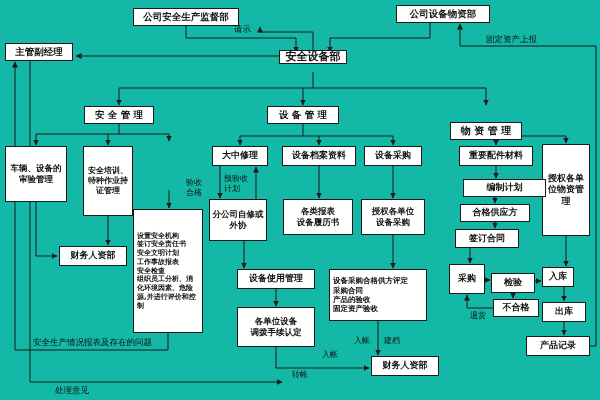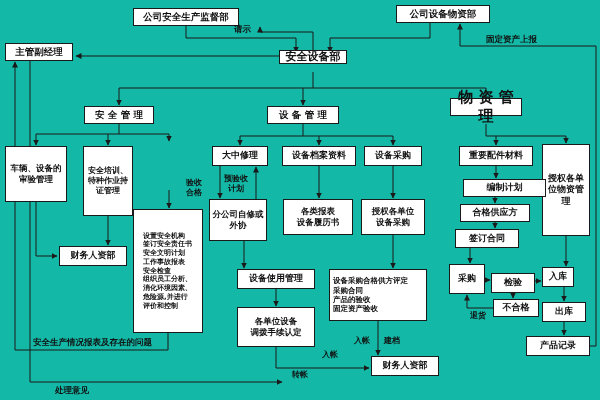--- a/index.html
+++ b/index.html
@@ -3,22 +3,22 @@
 <meta charset="utf-8">
 <style>
   html,body{margin:0;padding:0;background:#fff;}
   .canvas{position:relative;width:600px;height:400px;background:#14b8a6;overflow:hidden;
           font-family:"DejaVu Sans",sans-serif;}
   svg.wires{position:absolute;left:0;top:0;width:600px;height:400px;}
   .box{position:absolute;box-sizing:border-box;border:1px solid #1a1a1a;background:#fff;
        display:flex;align-items:center;justify-content:center;text-align:center;
        font-weight:700;font-size:9px;line-height:1.25;white-space:pre-line;color:#111;
        padding:1px 2px;}
-  .lbl{position:absolute;font-size:8.5px;font-weight:700;color:#111;white-space:pre-line;
-       text-align:center;line-height:1.2;}
+  .lbl{position:absolute;font-size:8.5px;font-weight:400;color:#111;white-space:pre-line;
+       line-height:1.2;}
 </style>
 </head>
 <body>
 
 <div class="canvas">
 
   <svg class="wires" viewBox="0 0 600 400" xmlns="http://www.w3.org/2000/svg">
     <defs>
       <marker id="ah" markerWidth="8" markerHeight="8" refX="5.5" refY="3" orient="auto">
         <path d="M0,0 L6,3 L0,6 z" fill="#1a1a1a"></path>
@@ -78,32 +78,32 @@
   </svg>
 
   <div class="box" style="left:133px;top:8px;width:106px;height:18px;font-size:9.5px">公司安全生产监督部</div>
   <div class="box" style="left:396px;top:5px;width:94px;height:18px;font-size:9.5px">公司设备物资部</div>
 
   <div class="box" style="left:5px;top:43px;width:68px;height:18px;font-size:9.5px">主管副经理</div>
   <div class="box" style="left:279px;top:50px;width:68px;height:14px;font-size:11px">安全设备部</div>
 
   <div class="box" style="left:84px;top:106px;width:70px;height:18px;font-size:9.5px">安 全 管 理</div>
   <div class="box" style="left:267px;top:106px;width:72px;height:18px;font-size:9.5px">设 备 管 理</div>
-  <div class="box" style="left:450px;top:98px;width:72px;height:18px;font-size:15px">物 资 管 理</div>
+  <div class="box" style="left:450px;top:122px;width:72px;height:18px;font-size:10px">物 资 管 理</div>
 
   <div class="box" style="left:5px;top:146px;width:62px;height:56px;font-size:8.5px">车辆、设备的审验管理</div>
   <div class="box" style="left:83px;top:146px;width:50px;height:70px;font-size:8px">安全培训、特种作业持证管理</div>
   <div class="box" style="left:212px;top:146px;width:56px;height:20px">大中修理</div>
   <div class="box" style="left:282px;top:146px;width:74px;height:20px">设备档案资料</div>
   <div class="box" style="left:364px;top:146px;width:58px;height:20px">设备采购</div>
   <div class="box" style="left:459px;top:146px;width:74px;height:20px">重要配件材料</div>
   <div class="box" style="left:542px;top:144px;width:48px;height:92px">授权各单位物资管理</div>
 
   <div class="box" style="left:59px;top:246px;width:68px;height:20px">财务人资部</div>
-  <div class="box" style="left:133px;top:209px;width:70px;height:124px;font-size:7px;text-align:left;justify-content:flex-start;padding:2px 9px">设置安全机构
+  <div class="box" style="left:133px;top:209px;width:70px;height:124px;font-size:7px;text-align:left;justify-content:flex-start;padding:2px 3px">设置安全机构
 签订安全责任书
 安全文明计划
 工作事故报表
 安全检查
 组织员工分析、消化环境因素、危险源,并进行评价和控制</div>
   <div class="box" style="left:209px;top:199px;width:58px;height:42px;font-size:8.5px">分公司自修或外协</div>
   <div class="box" style="left:283px;top:199px;width:70px;height:36px;font-size:8.5px">各类报表
 设备履历书</div>
   <div class="box" style="left:361px;top:199px;width:64px;height:36px;font-size:8.5px">授权各单位
 设备采购</div>

